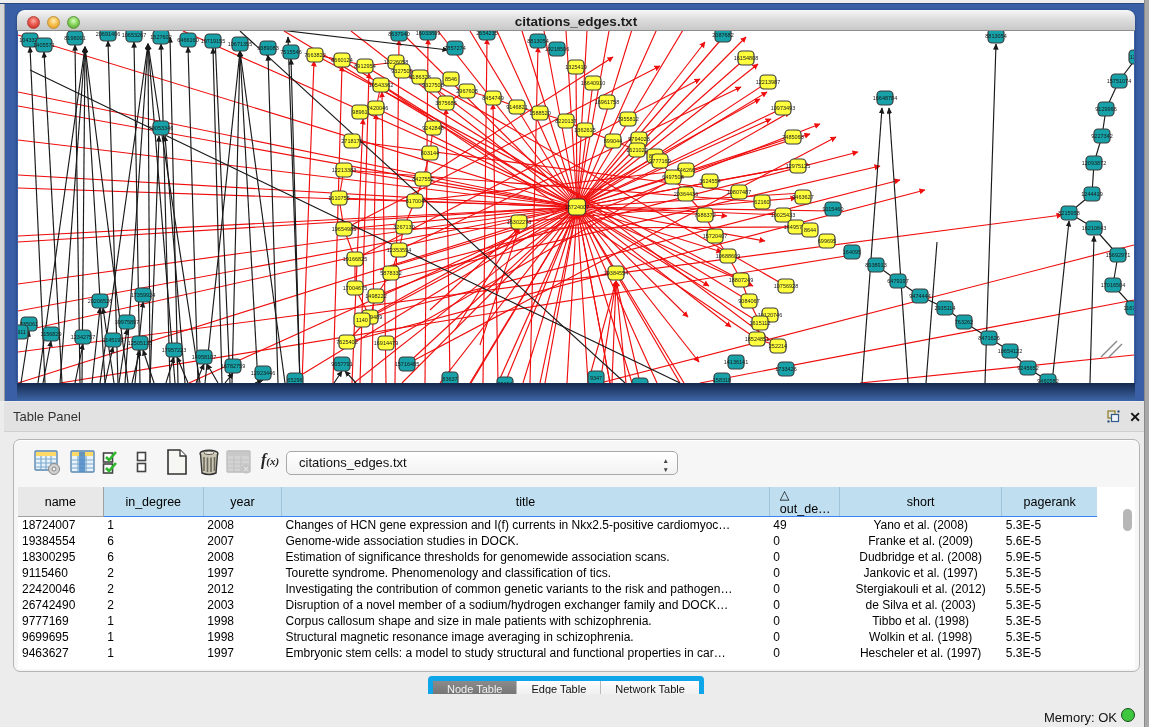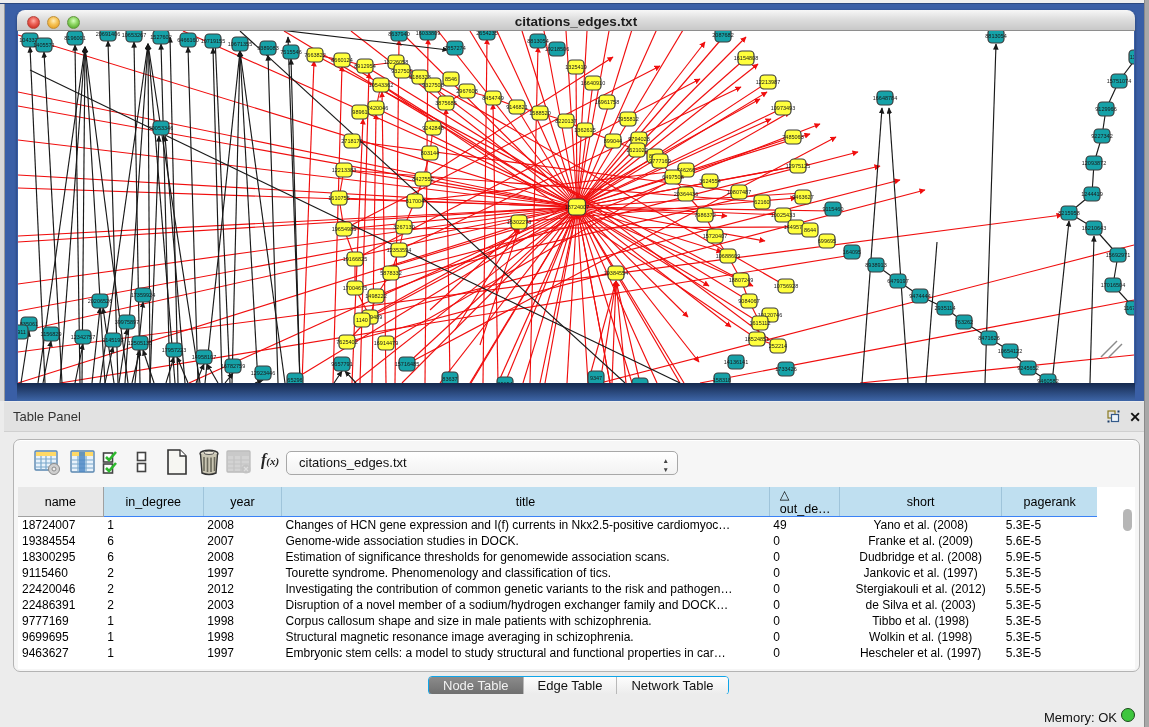--- a/index.html
+++ b/index.html
@@ -27,21 +27,21 @@
 #combo .txt{position:absolute;left:12px;top:3px;font-size:13px;color:#111;}
 #combo .arr{position:absolute;right:8px;top:3.5px;font-size:6.5px;color:#444;line-height:9px;text-align:center;}
 #tablewrap{position:absolute;left:4px;top:47px;width:1117px;height:182px;background:#fff;overflow:hidden;}
 table.grid{border-collapse:collapse;table-layout:fixed;width:1079px;font-size:12px;color:#000;}
 table.grid th{height:20px;font-weight:normal;font-size:12.5px;background:#bfdff0;border-left:1px solid #9fc4da;border-bottom:1px solid #3b82f6;padding:0;}
 table.grid th.first{background:#e8e8e8;border-left:none;border-bottom:1px solid #a0a0a0;border-right:1px solid #a0a0a0;margin-top:27px;}
 table.grid td{height:16px;padding:0 0 0 4px;white-space:nowrap;overflow:hidden;}
 table.grid td.c{text-align:center;padding:0;}
 #scroll{position:absolute;right:3px;top:22px;width:9px;height:160px;}
 #thumb{position:absolute;left:0;top:0;width:9px;height:22px;background:#b6b6b6;border-radius:5px;}
-#tabs{position:absolute;left:428px;top:275px;height:17px;display:flex;border:1px solid #0ea5e9;border-radius:4px;overflow:hidden;font-size:13px;}
+#tabs{position:absolute;left:428px;top:275px;height:17px;display:flex;border:5px solid #0ea5e9;border-radius:4px;overflow:hidden;font-size:11px;}
 #tabs .seg{padding:1px 14px 0 14px;background:linear-gradient(#fdfdfd,#ececec);color:#111;border-left:1px solid #b9b9b9;line-height:15px;}
 #tabs .seg.first{border-left:none;}
 #tabs .seg.sel{background:linear-gradient(#8b8b8b,#6f6f6f);color:#f2f2f2;}
 #status{position:absolute;left:0;top:293px;width:1149px;height:33px;background:#ececec;}
 #mem{position:absolute;right:32px;top:16px;font-size:13px;color:#111;}
 #memdot{position:absolute;right:14px;top:14px;width:12px;height:12px;border-radius:50%;background:#3ec63e;border:1.5px solid #1c4a1c;}
 </style>
 </head>
 <body>
 <div id="desktop"></div>
@@ -1000,21 +1000,21 @@
 <tr>
               <td>22420046</td>
               <td>2</td>
               <td>2012</td>
               <td>Investigating the contribution of common genetic variants to the risk and pathogen…</td>
               <td>0</td>
               <td class="c">Stergiakouli et al. (2012)</td>
               <td>5.5E-5</td>
             </tr>
 <tr>
-              <td>22486391</td>
+              <td>26742490</td>
               <td>2</td>
               <td>2003</td>
               <td>Disruption of a novel member of a sodium/hydrogen exchanger family and DOCK…</td>
               <td>0</td>
               <td class="c">de Silva et al. (2003)</td>
               <td>5.3E-5</td>
             </tr>
 <tr>
               <td>9777169</td>
               <td>1</td>

